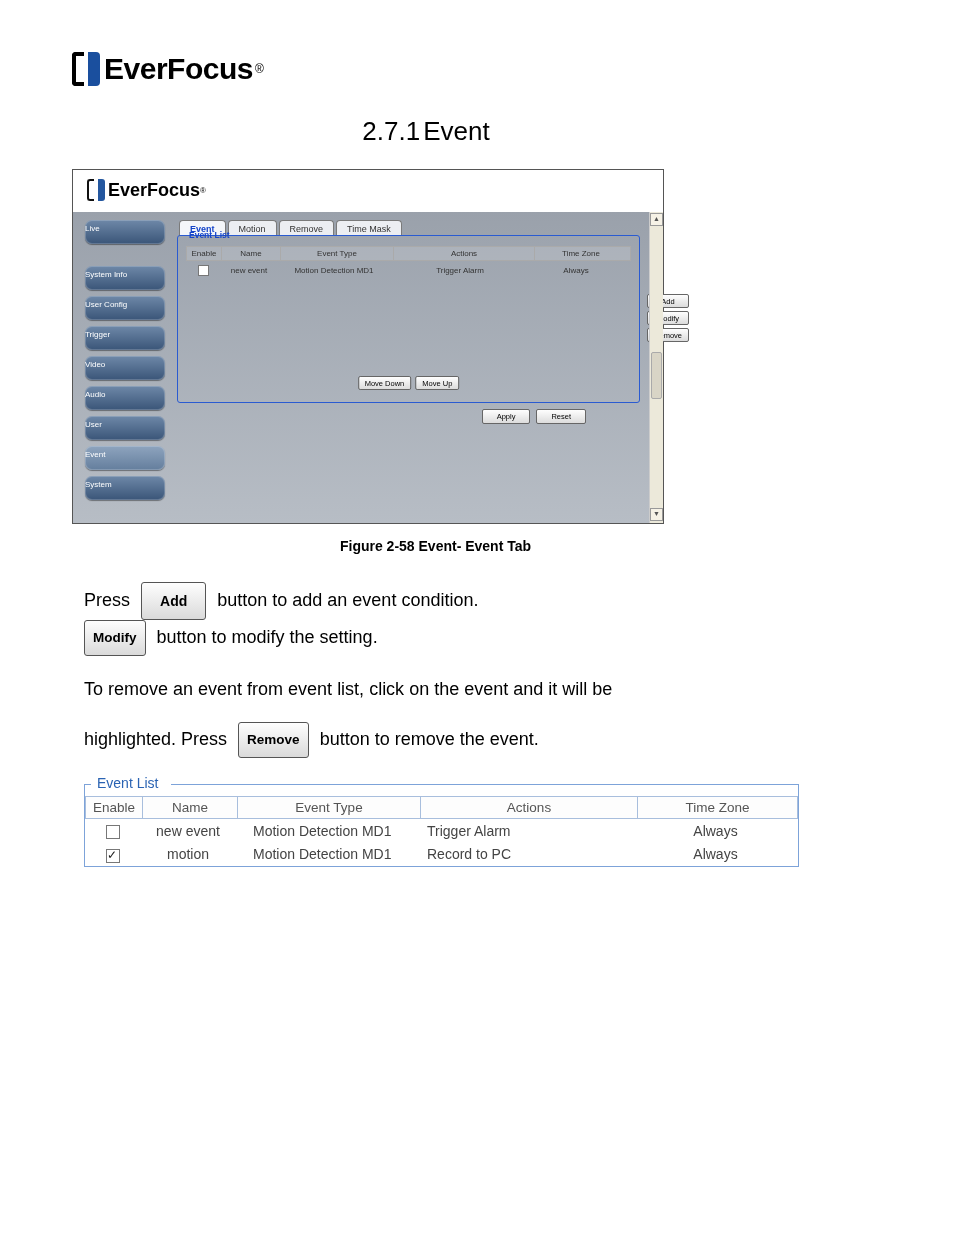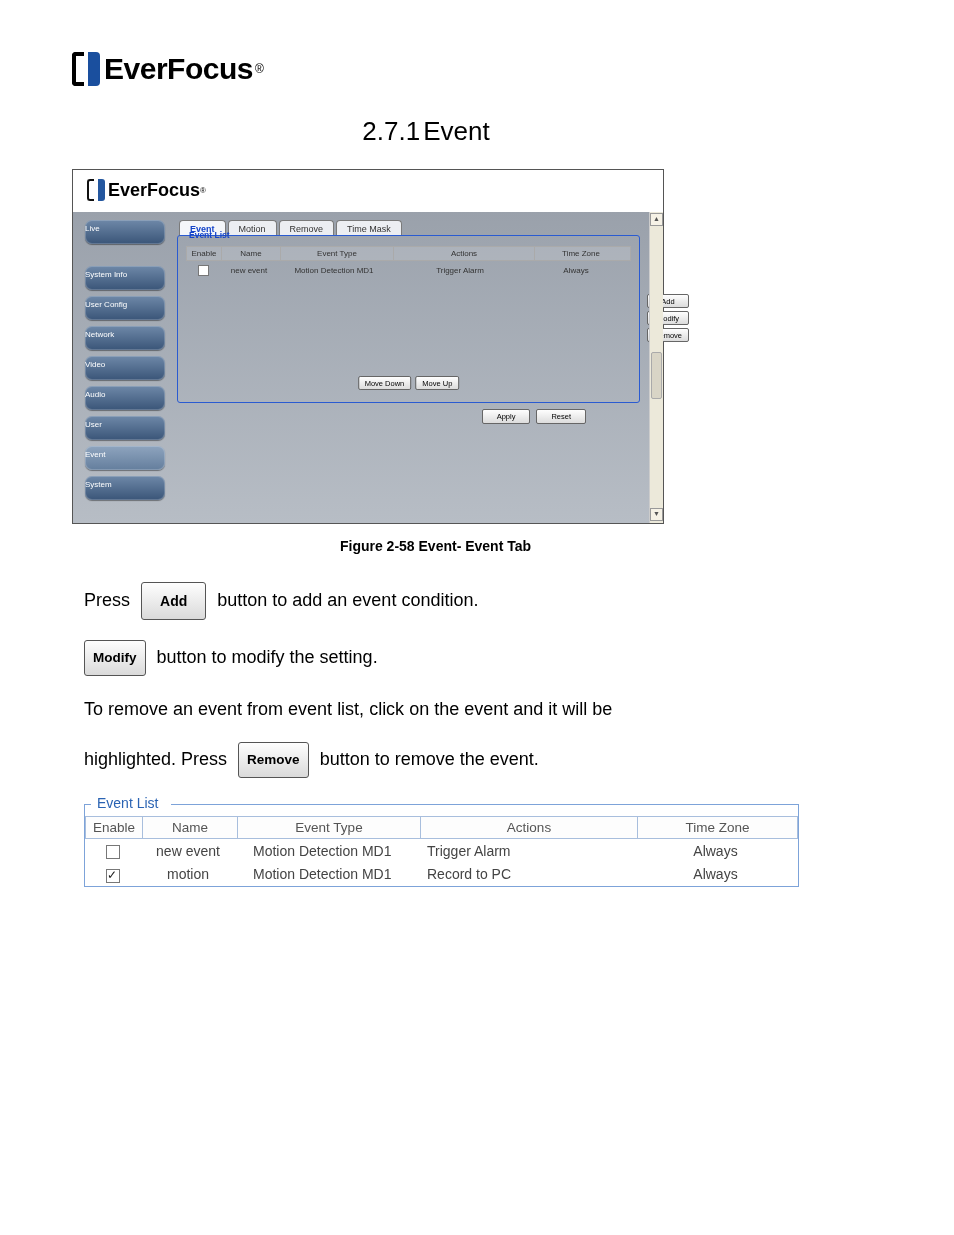--- a/index.html
+++ b/index.html
@@ -92,21 +92,21 @@
         <div class="fig-logo-icon"></div>
         <span class="fig-logo-text">EverFocus</span>
           <span class="fig-logo-reg">®</span>
       </div>
     </div>
     <div class="fig-body">
       <div class="sidebar">
         <div class="side-btn section-gap">Live</div>
         <div class="side-btn">System Info</div>
         <div class="side-btn">User Config</div>
-        <div class="side-btn">Network</div>
+        <div class="side-btn">Trigger</div>
         <div class="side-btn">Video</div>
         <div class="side-btn">Audio</div>
         <div class="side-btn">User</div>
         <div class="side-btn light">Event</div>
         <div class="side-btn">System</div>
       </div>
       <div class="main">
         <div class="tabs">
           <div class="tab active">Event</div>
           <div class="tab">Motion</div>
@@ -151,21 +151,21 @@
       <div class="arrow" style="position:absolute;bottom:1px;left:0;right:0;">▼</div>
     </div>
   </div>
 
   <div class="caption">Figure 2-58 Event- Event Tab</div>
 
   <div class="runin">
     <span>Press </span><span class="inline-btn">Add</span><span> button to add an event condition.</span><br>
   </div>
 
-  <div class="runin" style="margin-top:20px;">
+  <div class="runin" style="">
     <span class="inline-btn sm" style="margin-left:0;">Modify</span><span> button to modify the setting.</span>
   </div>
 
   <div class="runin" style="margin-top:18px;">
     <span>To remove an event from event list, click on the event and it will be</span>
   </div>
   <div class="runin" style="margin-top:18px;">
     <span>highlighted. Press </span><span class="inline-btn sm">Remove</span><span> button to remove the event.</span>
   </div>
 

